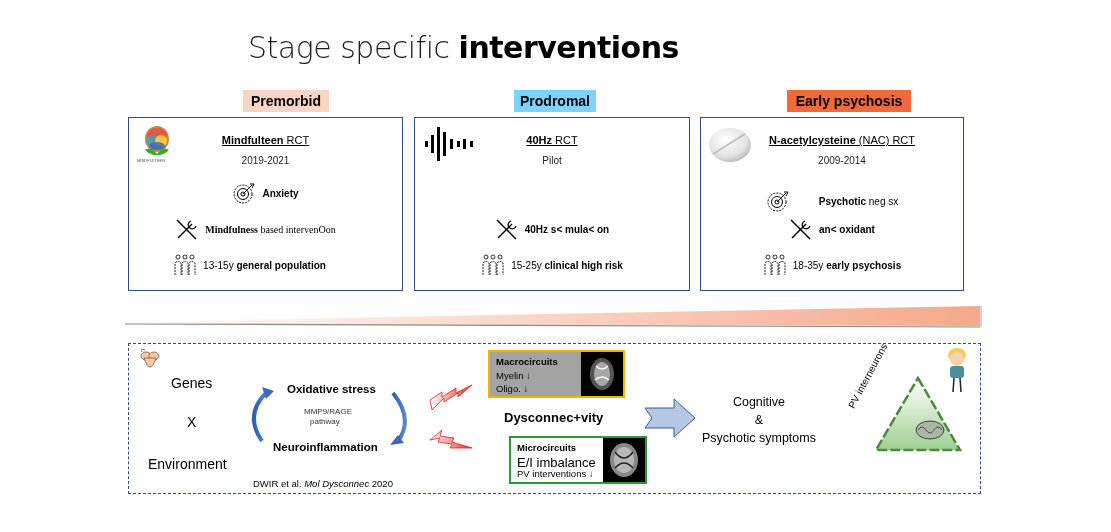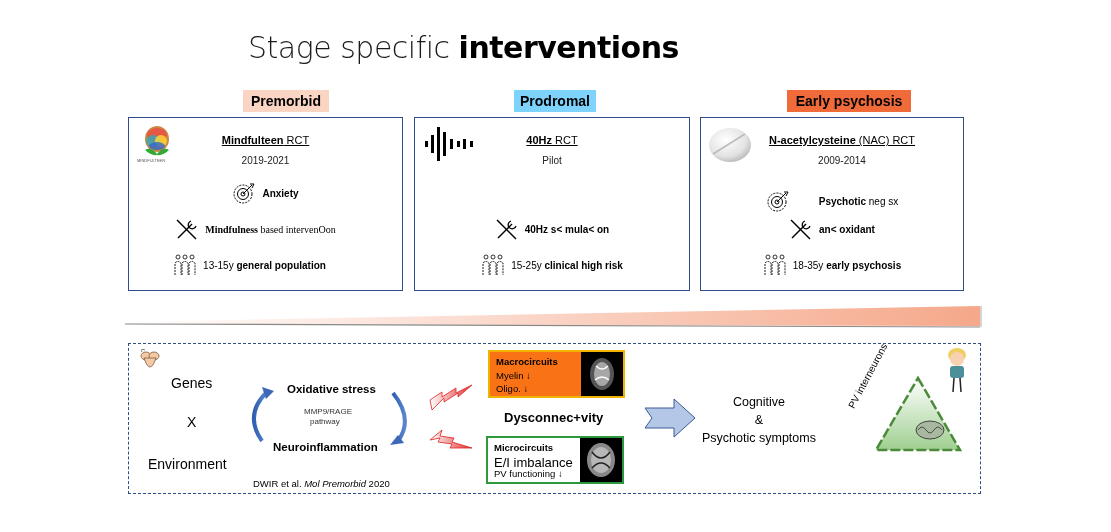--- a/index.html
+++ b/index.html
@@ -11,21 +11,21 @@
   .card { border: 1px solid #2f4d86; background: #fff; }
   .card-title { position: absolute; left: 0; width: 100%; text-align: center; font-size: 11px; text-decoration: underline; }
   .card-title b { font-weight: bold; }
   .card-sub { position: absolute; left: 0; width: 100%; text-align: center; font-size: 10px; color: #222; }
   .row { position: absolute; left: 0; width: 100%; display: flex; justify-content: center; align-items: center; gap: 6px; font-size: 10px; }
   .row .ic { width: 24px; height: 22px; display: inline-block; }
   .bold { font-weight: bold; }
   .dashed { border: 1.5px dashed #2f4d86; }
   .small { font-size: 10px; }
   .mid { font-size: 14px; }
-  .box-macro { border: 2px solid #f0b400; background:#f97316;text-align:center; }
+  .box-macro { border: 2px solid #f0b400; background:#a3a3a3;text-align:center; }
   .box-micro { border: 2px solid #2a9a3a; background:#fff; }
   .brain-img { position:absolute; right:0; top:0; width:42px; height:100%; background:#000; }
 </style>
 </head>
 <body>
 
 <div class="abs title">
   <span>Stage specific </span><b>interventions</b>
 </div>
 
@@ -213,21 +213,21 @@
     <path d="M145 10 Q166 36 150 58" fill="none" stroke="url(#ag)" stroke-width="4"></path>
     <polygon points="142,62 156,60 150,52" fill="#3d68b8"></polygon>
   </svg>
 </div>
 <div class="abs bold" style="left:287px; top:383px; font-size:11.5px;">Oxidative stress</div>
 <div class="abs small" style="left:304px; top:407px; font-size:8px; color:#333;">MMP9/RAGE</div>
 <div class="abs small" style="left:310px; top:417px; font-size:8px; color:#333;">pathway</div>
 <div class="abs bold" style="left:273px; top:441px; font-size:11.5px;">Neuroinflammation</div>
 
 <div class="abs" style="left:253px; top:478px; font-size:9.5px;">
-  <span>DWIR et al. </span><i>Mol Premorbid</i><span> 2020</span>
+  <span>DWIR et al. </span><i>Mol Dysconnec</i><span> 2020</span>
 </div>
 
 <div class="abs" style="left:428px; top:384px;">
   <svg width="46" height="28" viewBox="0 0 46 28">
     <defs>
         <linearGradient id="lg1" x1="0" x2="1">
           <stop offset="0" stop-color="#fff"></stop>
           <stop offset="1" stop-color="#e23030"></stop>
         </linearGradient>
       </defs>
@@ -254,24 +254,24 @@
     <svg width="42" height="44" viewBox="0 0 42 44">
         <ellipse cx="21" cy="22" rx="12" ry="16" fill="#555"></ellipse>
         <ellipse cx="21" cy="22" rx="8" ry="12" fill="#ddd" opacity="0.6"></ellipse>
         <path d="M15 14 Q21 20 27 14 M14 28 Q21 22 28 28" stroke="#fff" stroke-width="1.5" fill="none"></path>
       </svg>
   </div>
 </div>
 
 <div class="abs bold" style="left:504px; top:410px; font-size:13px;">Dysconnec+vity</div>
 
-<div class="abs box-micro" style="left:486px; top:436px; width:138px; height:48px;">
+<div class="abs box-micro" style="left:509px; top:436px; width:138px; height:48px;">
   <div class="abs" style="left:6px; top:4px; font-size:9.5px; font-weight:bold;">Microcircuits</div>
   <div class="abs" style="left:6px; top:17px; font-size:13px;">E/I imbalance</div>
-  <div class="abs" style="left:6px; top:30px; font-size:9.5px;">PV functioning ↓</div>
+  <div class="abs" style="left:6px; top:30px; font-size:9.5px;">PV interventions ↓</div>
   <div class="brain-img">
     <svg width="42" height="44" viewBox="0 0 42 44">
         <ellipse cx="21" cy="22" rx="14" ry="17" fill="#888"></ellipse>
         <ellipse cx="21" cy="22" rx="10" ry="13" fill="#ccc" opacity="0.7"></ellipse>
         <path d="M12 14 Q21 26 30 14 M12 30 Q21 20 30 30" stroke="#222" stroke-width="1.5" fill="none"></path>
       </svg>
   </div>
 </div>
 
 <div class="abs" style="left:644px; top:398px;">

